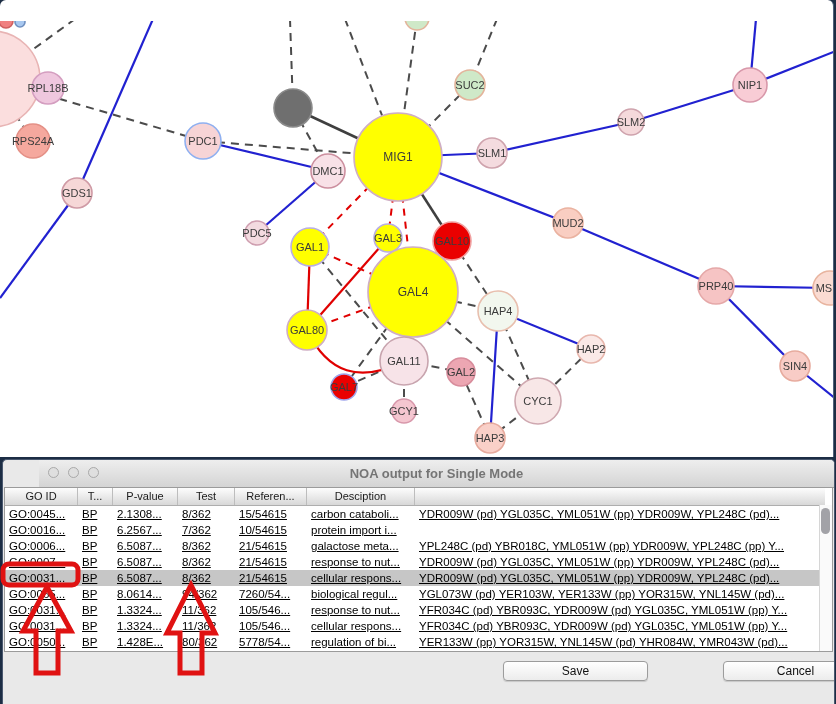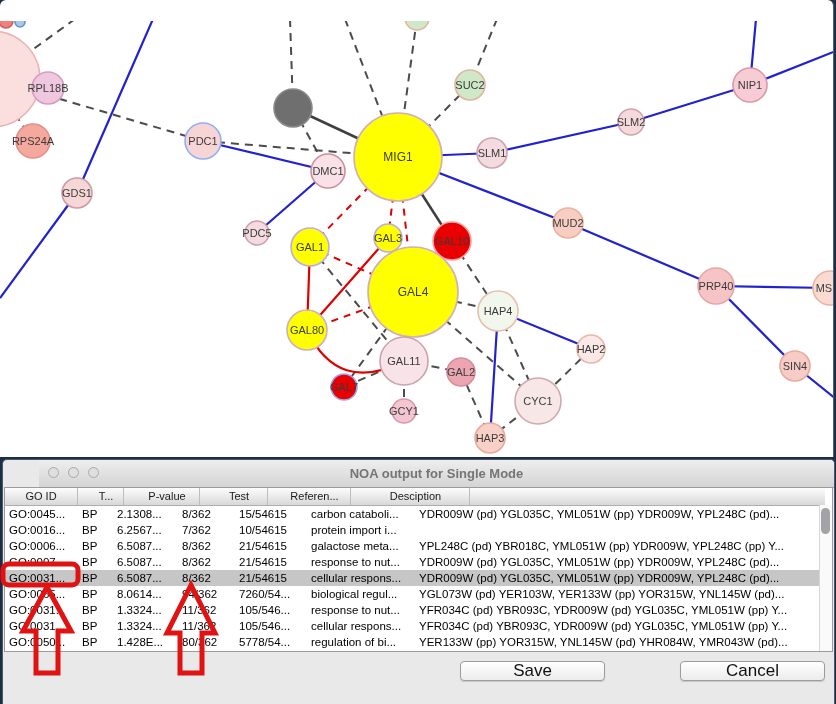--- a/index.html
+++ b/index.html
@@ -23,36 +23,36 @@
   
   #noa-window{left:2px;top:459px;width:831px;height:245px;background:#e9e9e9;
     border-radius:5px 5px 0 0;overflow:hidden;border:1px solid #49576e;border-bottom:none;}
   .titlebar2{height:27px;background:linear-gradient(#eeeeee,#d4d4d4);
     border-bottom:1px solid #a2a2a2;position:relative;margin-left:36px;}
   .titlebar2 .lights{top:7px;left:9px;gap:9px;}
   .titletext2{text-align:center;font-size:13px;font-weight:bold;color:#757575;line-height:27px;}
   #table{position:absolute;left:1px;top:27px;width:827px;height:163px;background:#fff;
     border:1px solid #9b9b9b;overflow:hidden;}
   #t-head{display:flex;height:17px;background:linear-gradient(#fdfdfd,#d8d8d8);
-    border-bottom:1px solid #aeaeae;width:820px;gap:11px;}
+    border-bottom:1px solid #aeaeae;width:820px;}
   .th{font-size:11px;color:#1a1a1a;text-align:center;line-height:17px;
     border-right:1px solid #bdbdbd;box-sizing:border-box;overflow:hidden;
     white-space:nowrap;flex:0 0 auto;}
-  #t-body{width:820px;}
+  #t-body{width:820px;text-decoration:underline;}
   .tr{display:flex;height:16px;background:#fff;}
   .tr.sel{background:#c6c6c6;}
   .td{font-size:11.5px;color:#000;line-height:16px;padding-left:4px;box-sizing:border-box;
     overflow:hidden;white-space:nowrap;flex:0 0 auto;}
   #scrollbar{position:absolute;right:0;top:17px;bottom:0;width:12px;background:#fafafa;
     border-left:1px solid #d6d6d6;}
   #scroll-thumb{position:absolute;left:1px;top:3px;width:9px;height:26px;border-radius:5px;background:#a2a2a7;}
   .btn{position:absolute;top:201px;width:145px;height:20px;border:1px solid #9c9c9c;
     border-radius:4px;background:linear-gradient(#ffffff,#ececec);
-    font-family:"Liberation Sans",sans-serif;font-size:17px;color:#111;line-height:18px;
-    text-align:center;padding:0;box-shadow:0 1px 1px rgba(0,0,0,.15);}
+    font-family:"Liberation Sans",sans-serif;font-size:12px;color:#111;line-height:18px;
+    text-align:center;padding:0;box-shadow:0 1px 1px rgba(0,0,0,.15);margin-left:43px;}
   #save-btn{left:457px;}
   #cancel-btn{left:677px;}
   
   #annotations{position:absolute;left:0;top:0;width:836px;height:704px;
     pointer-events:none;z-index:40;}
 </style>
 </head>
 <body>
 
 <div class="window" id="graph-window">

